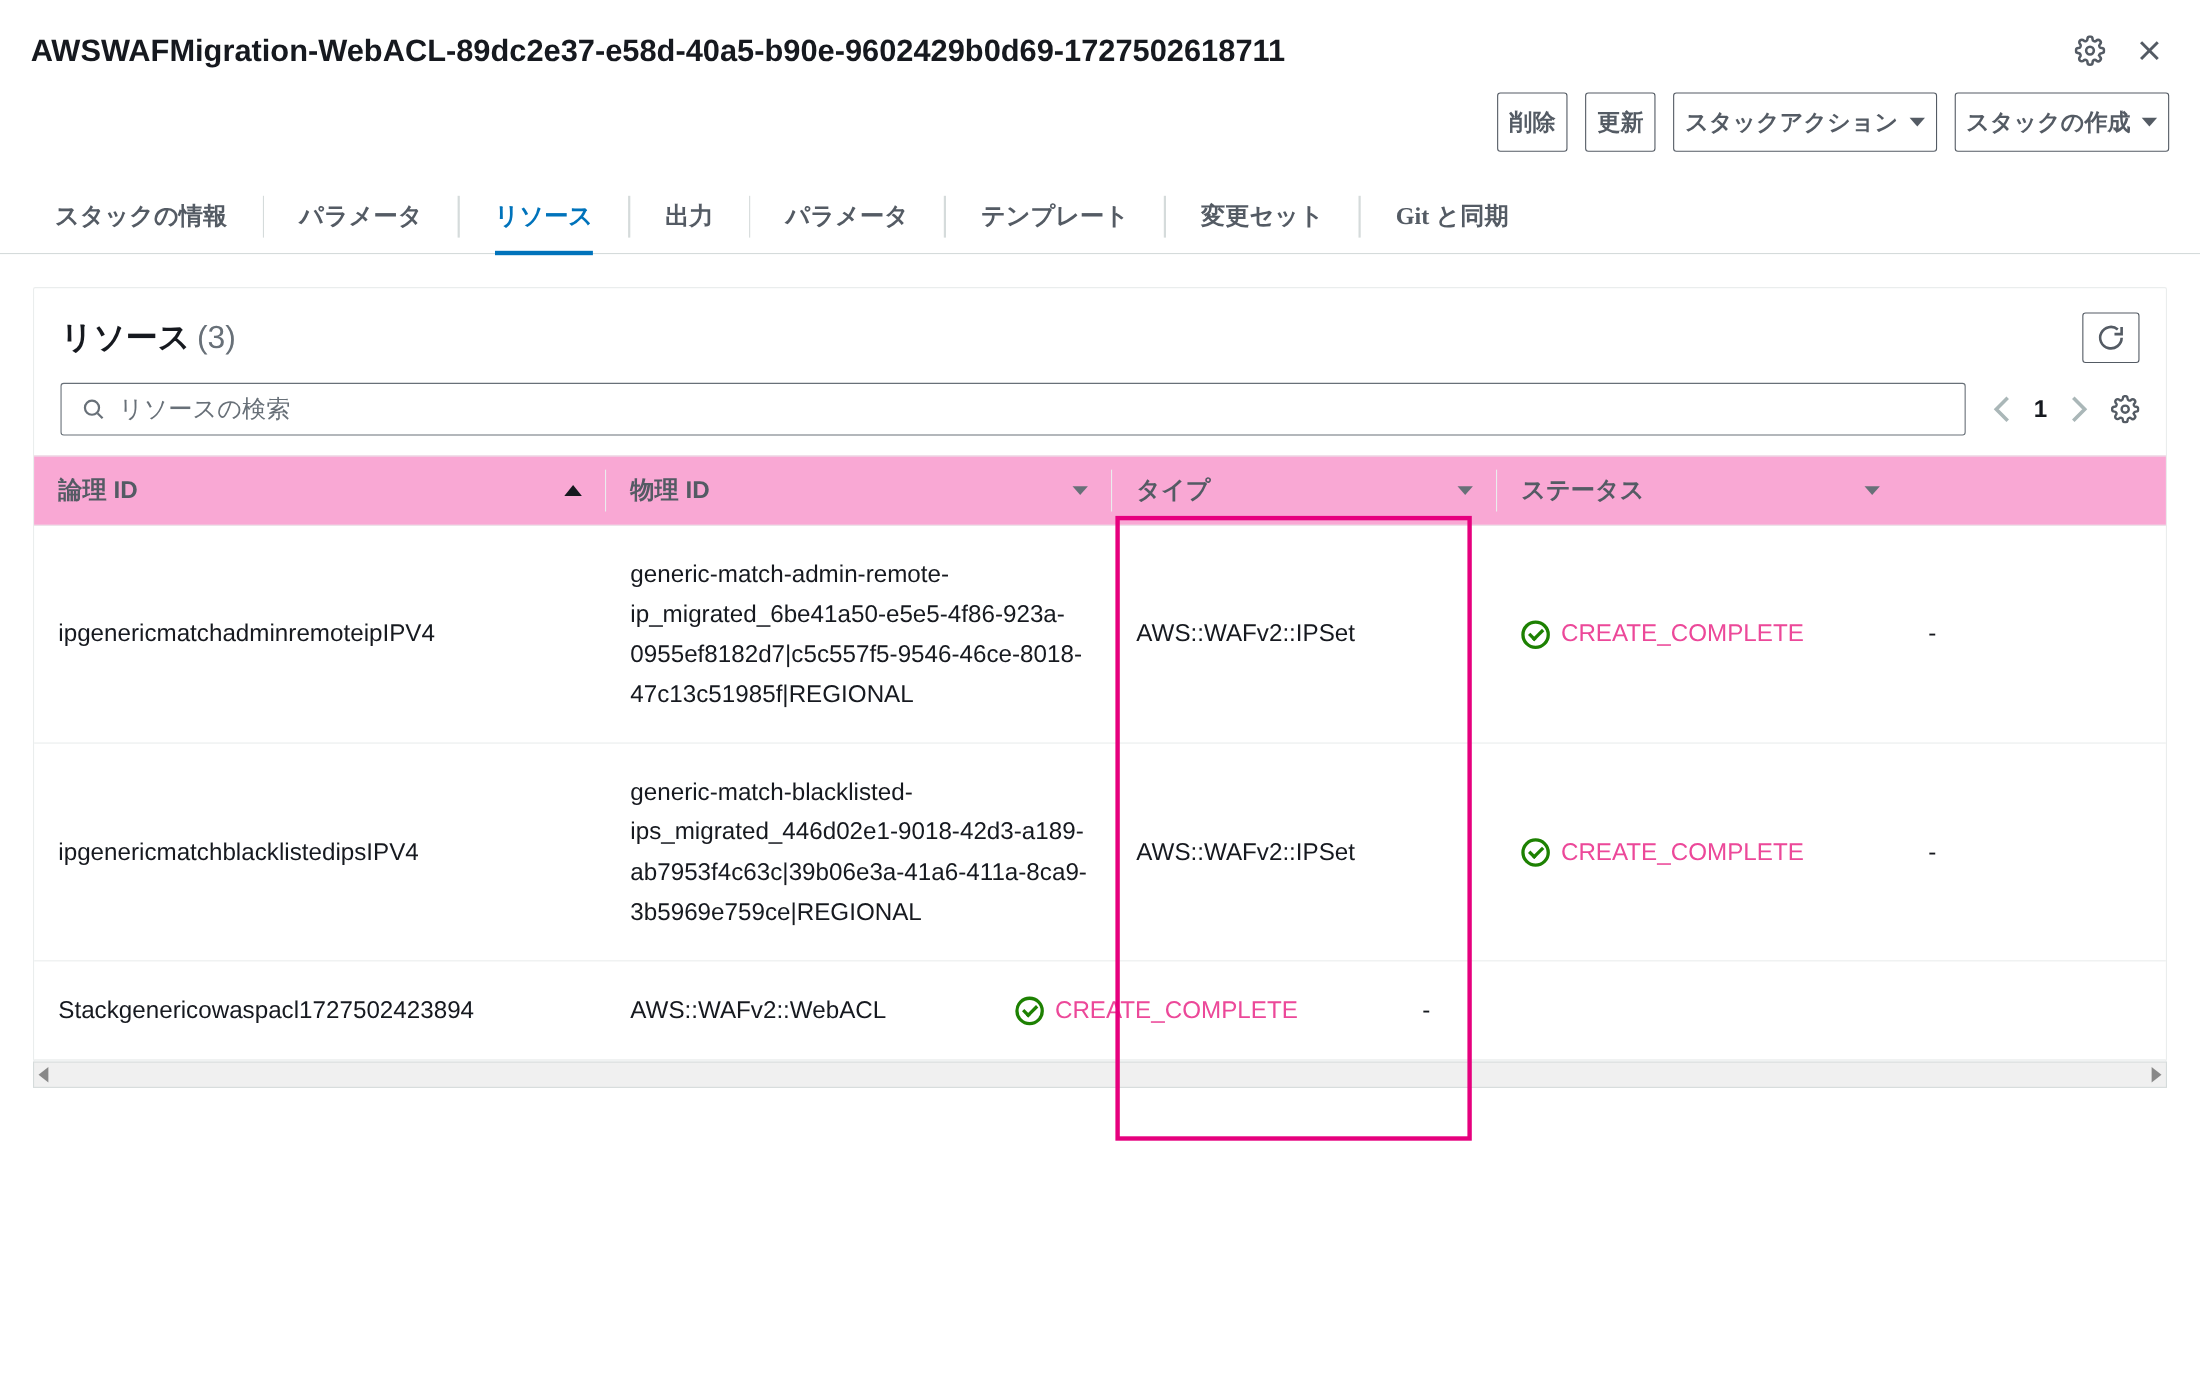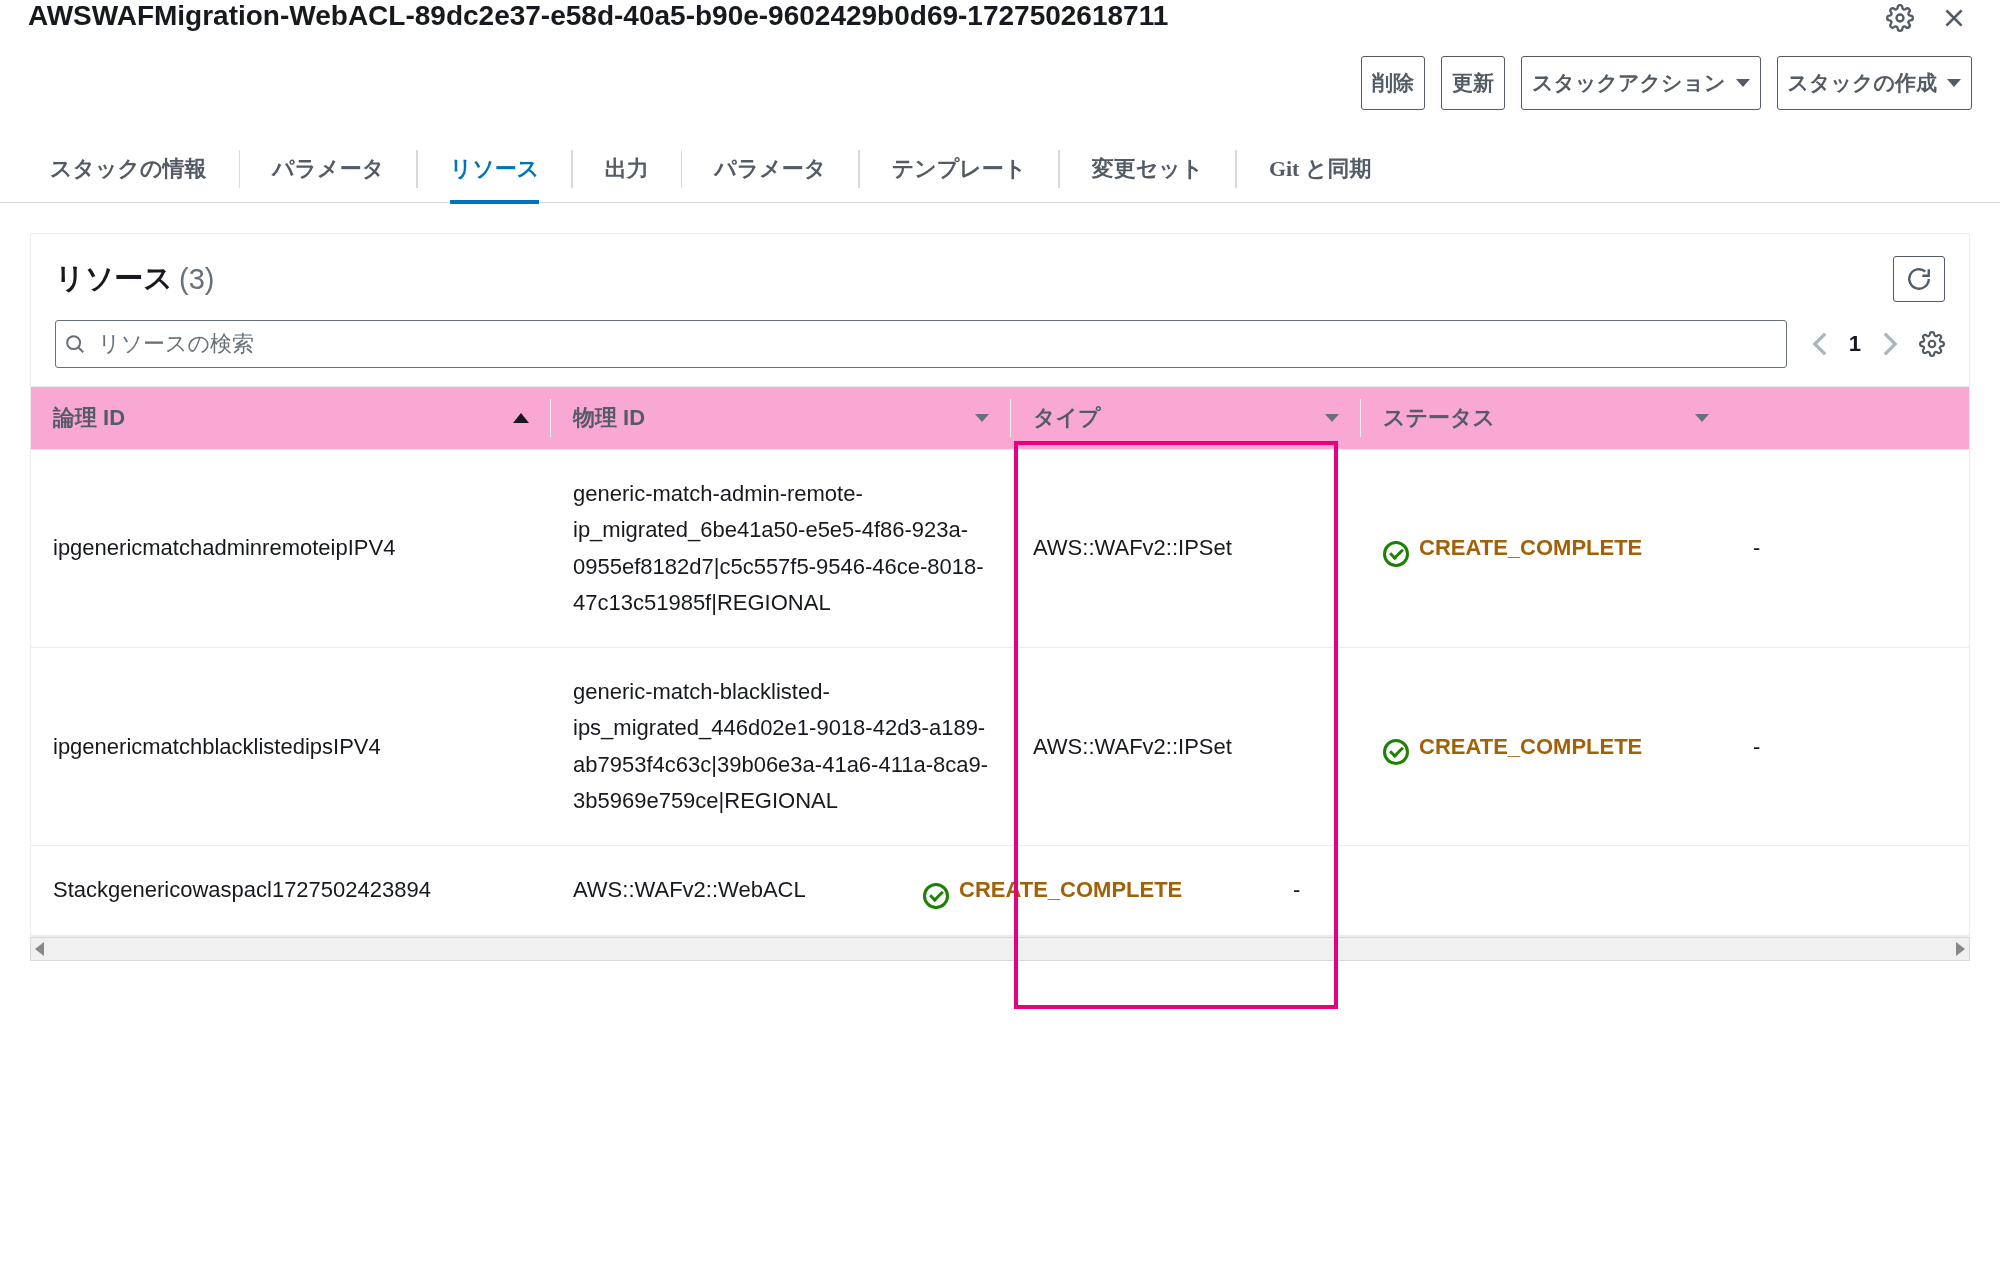--- a/index.html
+++ b/index.html
@@ -7,22 +7,22 @@
     font-family: "Amazon Ember", "Helvetica Neue", Arial, sans-serif;
     background: #fff;
     color: #16191f;
     font-size: 21px;
   }
   .page { width: 2000px; min-height: 1265px; position: relative; }
 
   
   .header {
     display: flex;
-    align-items: flex-start;
-    padding: 0 28px 10px 28px;
+    align-items: center;
+    padding: 28px 28px 10px 28px;
   }
   .header .title {
     font-size: 28px;
     font-weight: 700;
     flex: 1;
     color: #16191f;
   }
   .header .icon-btn {
     width: 36px; height: 36px;
     display: flex; align-items: center; justify-content: center;
@@ -126,21 +126,21 @@
     align-items: center;
     padding: 0 24px 18px 24px;
     gap: 24px;
   }
   .search-box {
     flex: 1;
     display: flex;
     align-items: center;
     border: 1.5px solid #687078;
     border-radius: 3px;
-    padding: 10px 8px;
+    padding: 10px 18px;
     color: #687078;
   }
   .search-box .icon { margin-right: 12px; display:flex; }
   .search-box input {
     border: none; outline: none;
     font-size: 22px;
     flex: 1;
     color: #16191f;
   }
   .search-box input::placeholder { color: #687078; }
@@ -211,21 +211,21 @@
   .td {
     padding: 26px 22px;
     font-size: 22px;
     color: #16191f;
     line-height: 1.65;
     word-break: break-word;
     display: flex;
     align-items: center;
   }
   .td.c-type { position: relative; }
-  .status-cell { display: flex; align-items: flex-end; gap: 10px; color: #a16207; font-weight: 700; }
+  .status-cell { display: flex; align-items: center; gap: 10px; color: #ec4899; font-weight: 400; }
   .status-ico {
     width: 26px; height: 26px; border-radius: 50%;
     border: 3px solid #1d8102;
     display: flex; align-items: center; justify-content: center;
     flex-shrink: 0;
   }
   .status-ico::after {
     content: "";
     width: 10px; height: 5px;
     border-left: 3px solid #1d8102;

